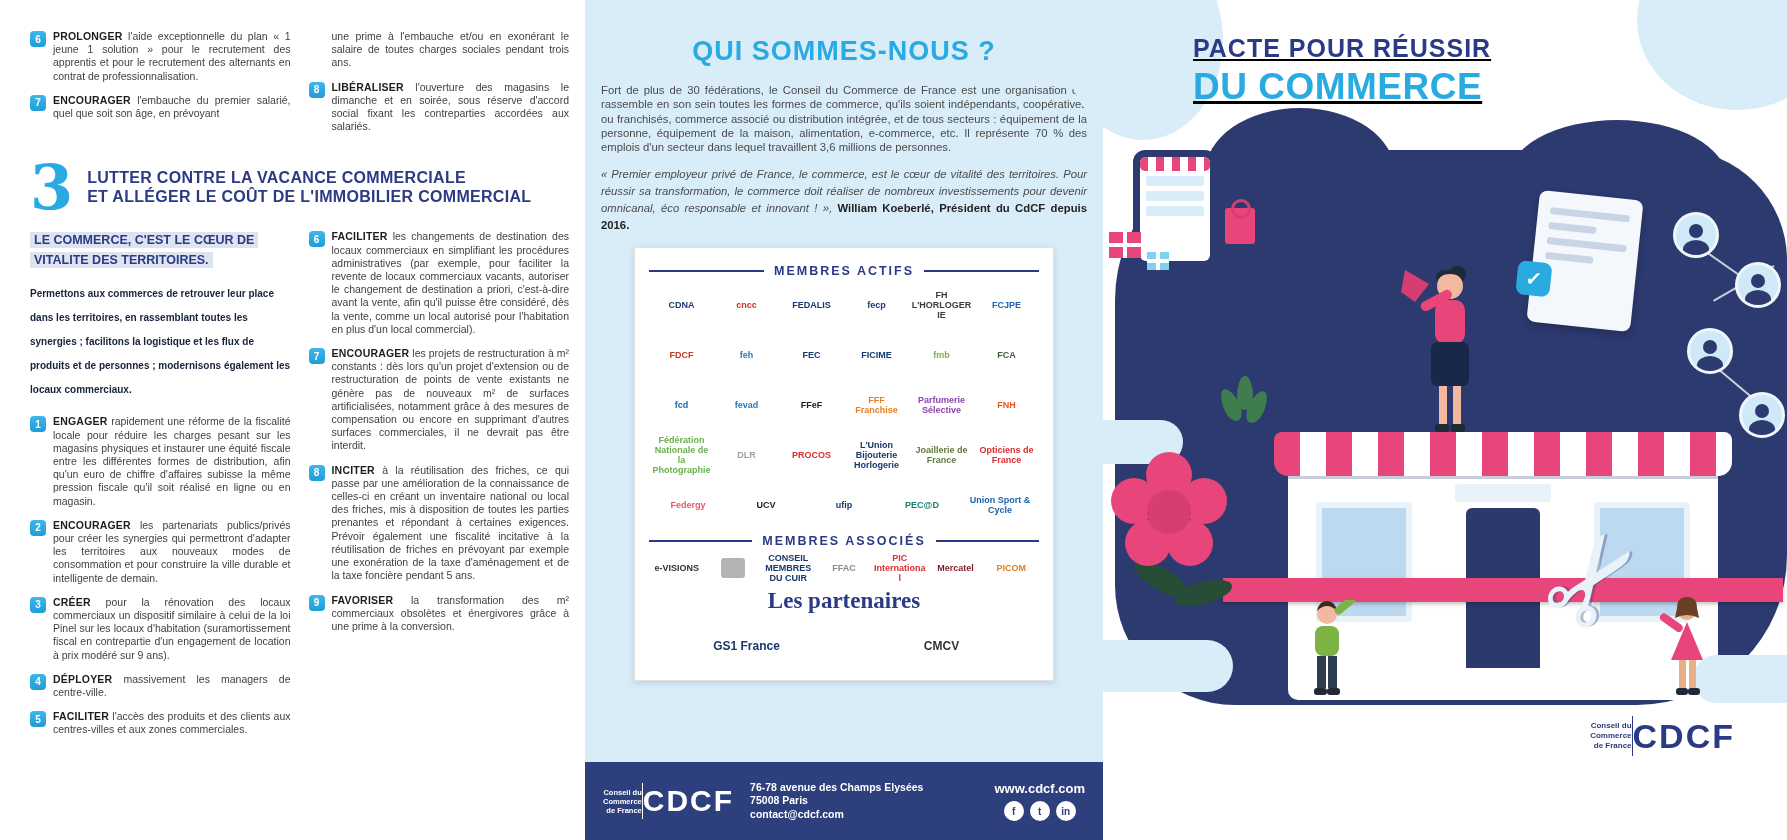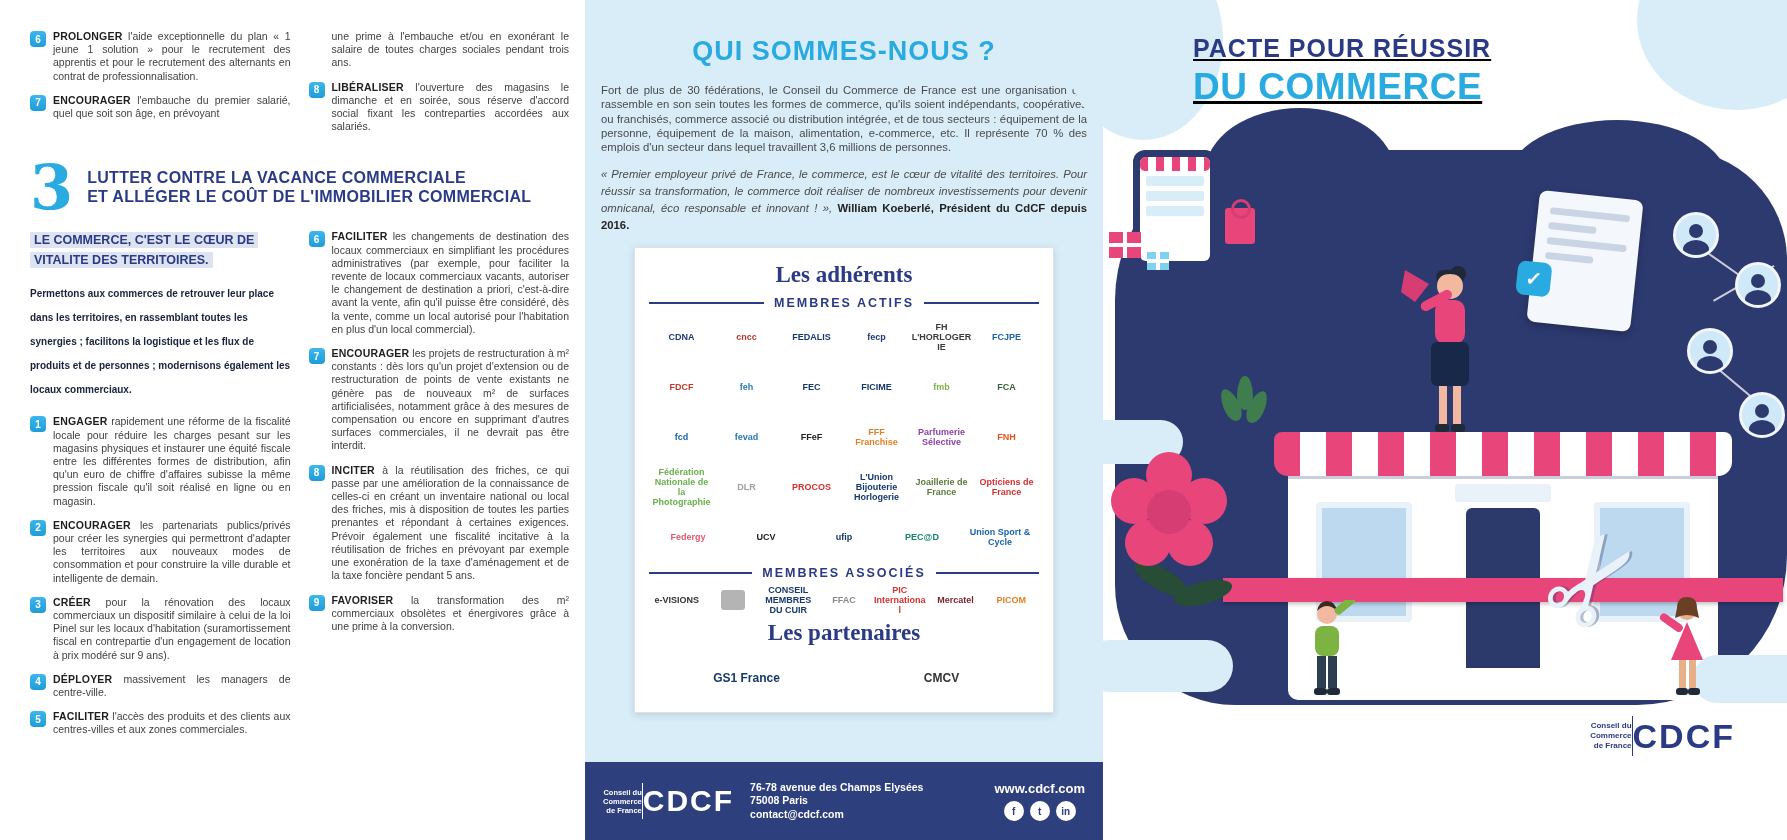--- a/index.html
+++ b/index.html
@@ -201,21 +201,20 @@
         </div>
     </div>
   </section>
 
   <section class="panel-middle">
     <h1 class="mid-title">QUI SOMMES-NOUS ?</h1>
     <p class="mid-p">Fort de plus de 30 fédérations, le Conseil du Commerce de France est une organisation qui rassemble en son sein toutes les formes de commerce, qu'ils soient indépendants, coopératives ou franchisés, commerce associé ou distribution intégrée, et de tous secteurs : équipement de la personne, équipement de la maison, alimentation, e-commerce, etc. Il représente 70 % des emplois d'un secteur dans lequel travaillent 3,6 millions de personnes.</p>
     <p class="mid-quote"><em>« Premier employeur privé de France, le commerce, est le cœur de vitalité des territoires. Pour réussir sa transformation, le commerce doit réaliser de nombreux investissements pour devenir omnicanal, éco responsable et innovant ! », </em><b>William Koeberlé, Président du CdCF depuis 2016.</b></p>
 
     <div class="card">
-      <h2 class="serif-title">Les adhérents</h2>
       <div class="divider">
         <span class="line"></span>
         <span class="div-label">MEMBRES ACTIFS</span>
         <span class="line"></span>
       </div>
       <div id="actifs-grid">
           <div class="logo-row">
             <div class="logo-cell">
               <span class="logo-text" style="color: rgb(31, 59, 115);">CDNA</span>
             </div>

